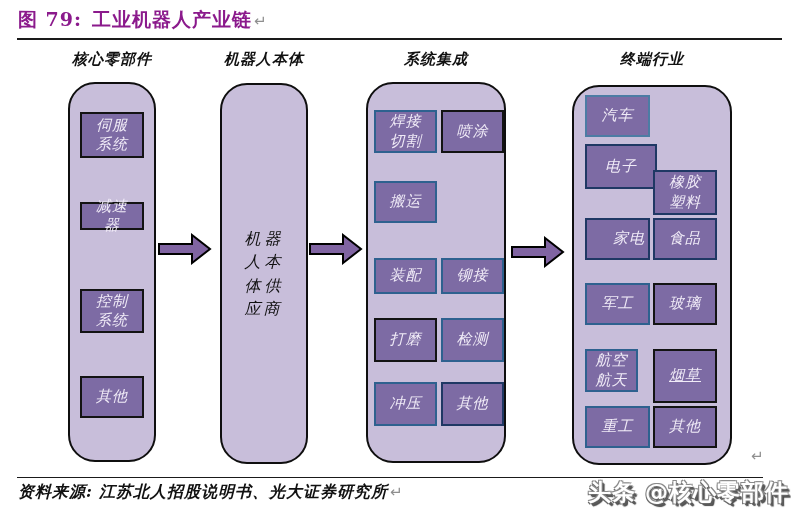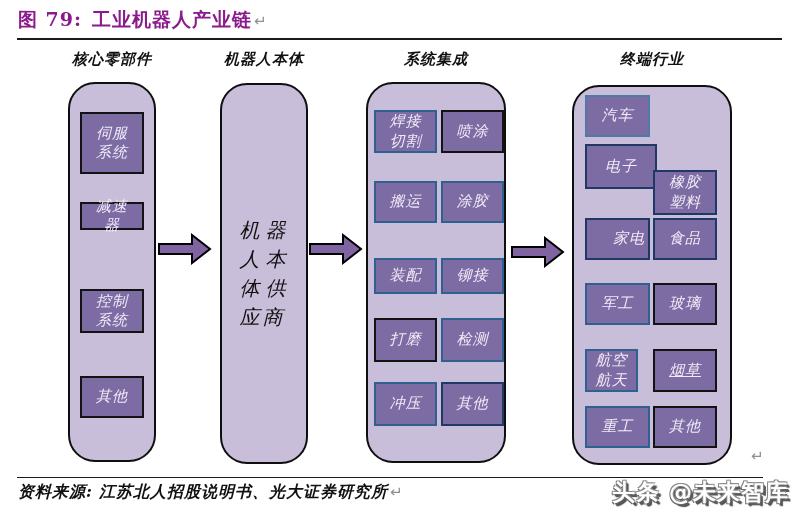--- a/index.html
+++ b/index.html
@@ -20,21 +20,21 @@
   .node{position:absolute;background:#7D6BA4;border:2px solid #131313;box-sizing:border-box;
         display:flex;align-items:center;justify-content:center;text-align:center;
         color:#F0EBF7;font-size:15px;line-height:1.3;font-style:italic;letter-spacing:1px;
         white-space:pre-line;}
   .bd-steel{border-color:#2E618F;}
   .bd-navy{border-color:#1F3864;border-width:2.5px;}
   .bd-lightsteel{border-color:#4C7CA4;}
   .bd-black{border-color:#131313;}
   
   .pool-text{position:absolute;display:flex;align-items:center;justify-content:center;}
-  .pool-text p{width:2.45em;margin:0;font-size:20px;line-height:1.45;color:#111;
+  .pool-text p{width:2.45em;margin:0;font-size:16px;line-height:1.45;color:#111;
                word-break:break-all;text-align:justify;font-style:italic;letter-spacing:3px;}
   
   .arrow{position:absolute;width:54px;height:32px;}
   
   .rule-bottom{position:absolute;left:17px;top:477px;width:746px;border-top:1.5px solid #1a1a1a;}
   .source{position:absolute;left:18px;top:482px;font-size:16px;font-weight:bold;color:#111;
           font-style:italic;white-space:nowrap;letter-spacing:1px;}
   .source .src-label{margin-right:6px;margin-top:8px;}
   .pool-ret{position:absolute;left:749px;top:447px;}
   .watermark{position:absolute;right:2px;bottom:3px;font-size:23px;font-weight:bold;color:#ffffff;
@@ -51,72 +51,71 @@
     <span class="fig-num">图 79:</span><span>工业机器人产业链</span><span class="ret">↵</span>
   </div>
   <div class="rule-top"></div>
 
   <div class="col-header" style="left:58px;width:108px;">核心零部件</div>
   <div class="col-header" style="left:210px;width:108px;">机器人本体</div>
   <div class="col-header" style="left:382px;width:108px;">系统集成</div>
   <div class="col-header" style="left:598px;width:108px;">终端行业</div>
 
   <div class="pool" style="left:68px;top:82px;width:88px;height:380px;"></div>
-  <div class="node bd-black" style="left:80px;top:112px;width:64px;height:62px;">伺服
+  <div class="node bd-black" style="left:80px;top:112px;width:64px;height:46px;">伺服
 系统</div>
   <div class="node bd-black" style="left:80px;top:202px;width:64px;height:28px;">减速
 器</div>
   <div class="node bd-black" style="left:80px;top:289px;width:64px;height:44px;">控制
 系统</div>
   <div class="node bd-black" style="left:80px;top:376px;width:64px;height:42px;">其他</div>
 
   <div class="pool pool-text" style="left:220px;top:83px;width:88px;height:381px;">
     <p>机器人本体供应商</p>
   </div>
 
   <div class="pool" style="left:366px;top:82px;width:140px;height:381px;"></div>
   <div class="node bd-steel" style="left:374px;top:110px;width:63px;height:43px;">焊接
 切割</div>
   <div class="node bd-black" style="left:441px;top:110px;width:63px;height:43px;">喷涂</div>
   <div class="node bd-steel" style="left:374px;top:181px;width:63px;height:42px;">搬运</div>
-  <div class="node bd-steel" style="left:441px;top:181px;width:63px;height:42px;">涂胶</div>
   <div class="node bd-steel" style="left:374px;top:258px;width:63px;height:36px;">装配</div>
   <div class="node bd-steel" style="left:441px;top:258px;width:63px;height:36px;">铆接</div>
   <div class="node bd-black" style="left:374px;top:318px;width:63px;height:44px;">打磨</div>
   <div class="node bd-steel" style="left:441px;top:318px;width:63px;height:44px;">检测</div>
   <div class="node bd-steel" style="left:374px;top:382px;width:63px;height:44px;">冲压</div>
   <div class="node bd-navy" style="left:441px;top:382px;width:63px;height:44px;">其他</div>
 
   <div class="pool" style="left:572px;top:85px;width:160px;height:380px;"></div>
   <div class="node bd-lightsteel" style="left:585px;top:95px;width:65px;height:42px;">汽车</div>
   <div class="node bd-navy" style="left:585px;top:144px;width:72px;height:45px;">电子</div>
   <div class="node bd-navy" style="left:653px;top:158px;width:64px;height:45px;margin-top:12px;">橡胶
 塑料</div>
   <div class="node bd-navy" style="left:585px;top:218px;width:65px;height:42px;padding-left:23px;">家电</div>
   <div class="node bd-navy" style="left:653px;top:218px;width:64px;height:42px;">食品</div>
   <div class="node bd-steel" style="left:585px;top:283px;width:65px;height:42px;">军工</div>
   <div class="node bd-black" style="left:653px;top:283px;width:64px;height:42px;">玻璃</div>
   <div class="node bd-steel" style="left:585px;top:349px;width:53px;height:43px;">航空
 航天</div>
-  <div class="node bd-black" style="left:653px;top:349px;width:64px;height:43px;text-decoration:underline;">烟草</div>
+  <div class="node bd-black" style="left:653px;top:349px;width:64px;height:54px;text-decoration:underline;">烟草</div>
   <div class="node bd-steel" style="left:585px;top:406px;width:65px;height:42px;">重工</div>
   <div class="node bd-black" style="left:653px;top:406px;width:64px;height:42px;">其他</div>
 
   <svg class="arrow" style="left:158px;top:233px;" viewBox="0 0 54 32">
     <polygon points="1,11 34,11 34,2 52,16 34,30 34,21 1,21" fill="#8064A2" stroke="#000000" stroke-width="2"></polygon>
   </svg>
   <svg class="arrow" style="left:309px;top:233px;" viewBox="0 0 54 32">
     <polygon points="1,11 34,11 34,2 52,16 34,30 34,21 1,21" fill="#8064A2" stroke="#000000" stroke-width="2"></polygon>
   </svg>
   <svg class="arrow" style="left:511px;top:236px;" viewBox="0 0 54 32">
     <polygon points="1,11 34,11 34,2 52,16 34,30 34,21 1,21" fill="#8064A2" stroke="#000000" stroke-width="2"></polygon>
   </svg>
 
   <span class="ret pool-ret">↵</span>
 
   <div class="rule-bottom"></div>
   <div class="source">
     <span class="src-label">资料来源:</span><span>江苏北人招股说明书、光大证券研究所</span><span class="ret">↵</span>
   </div>
 
-  <div class="watermark">头条 @未来智库</div>
+  <div class="watermark">头条 @核心零部件</div>
 
 </div>
 
 </body></html>

